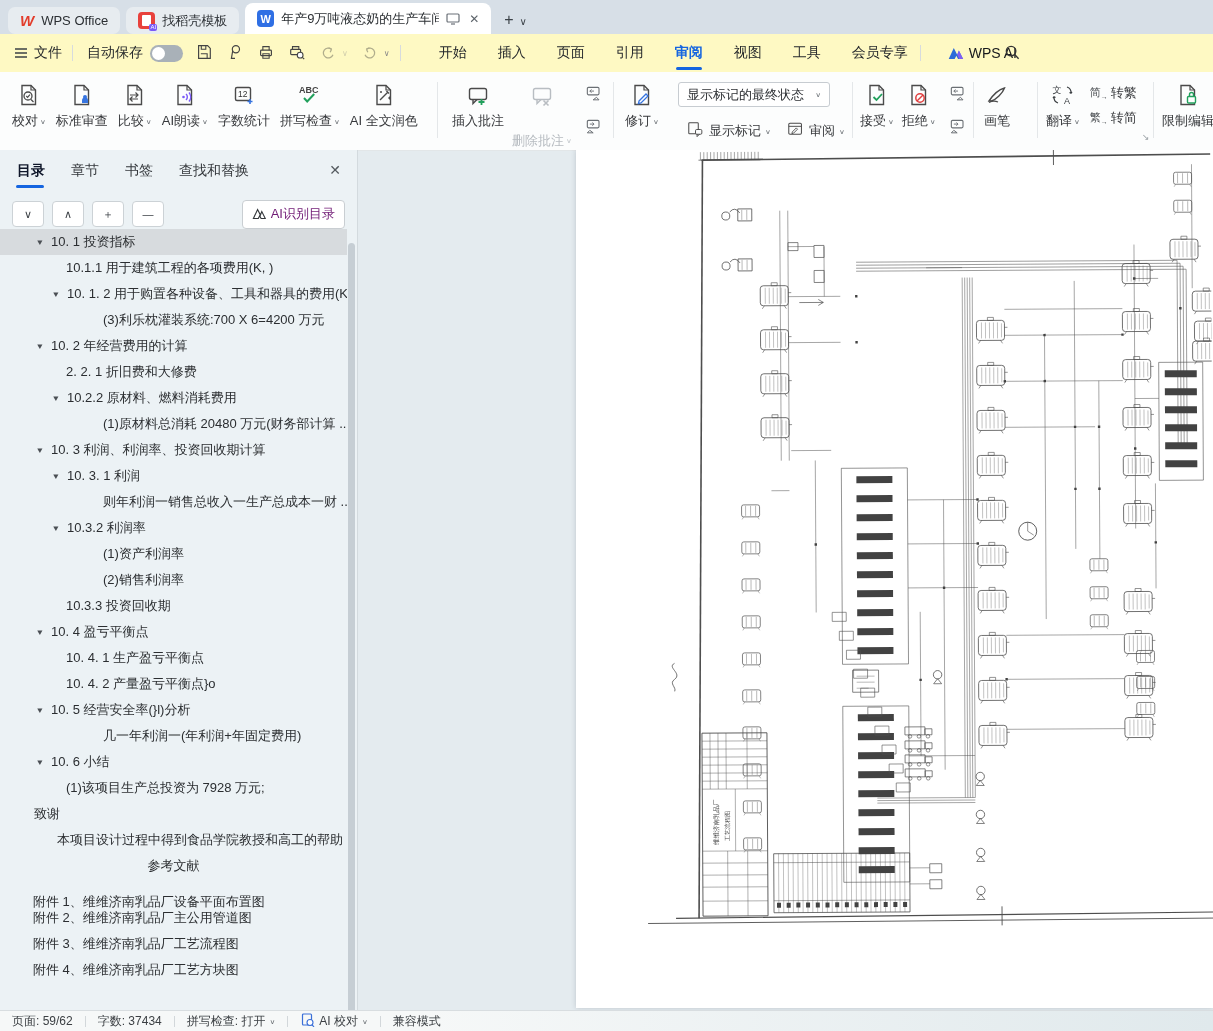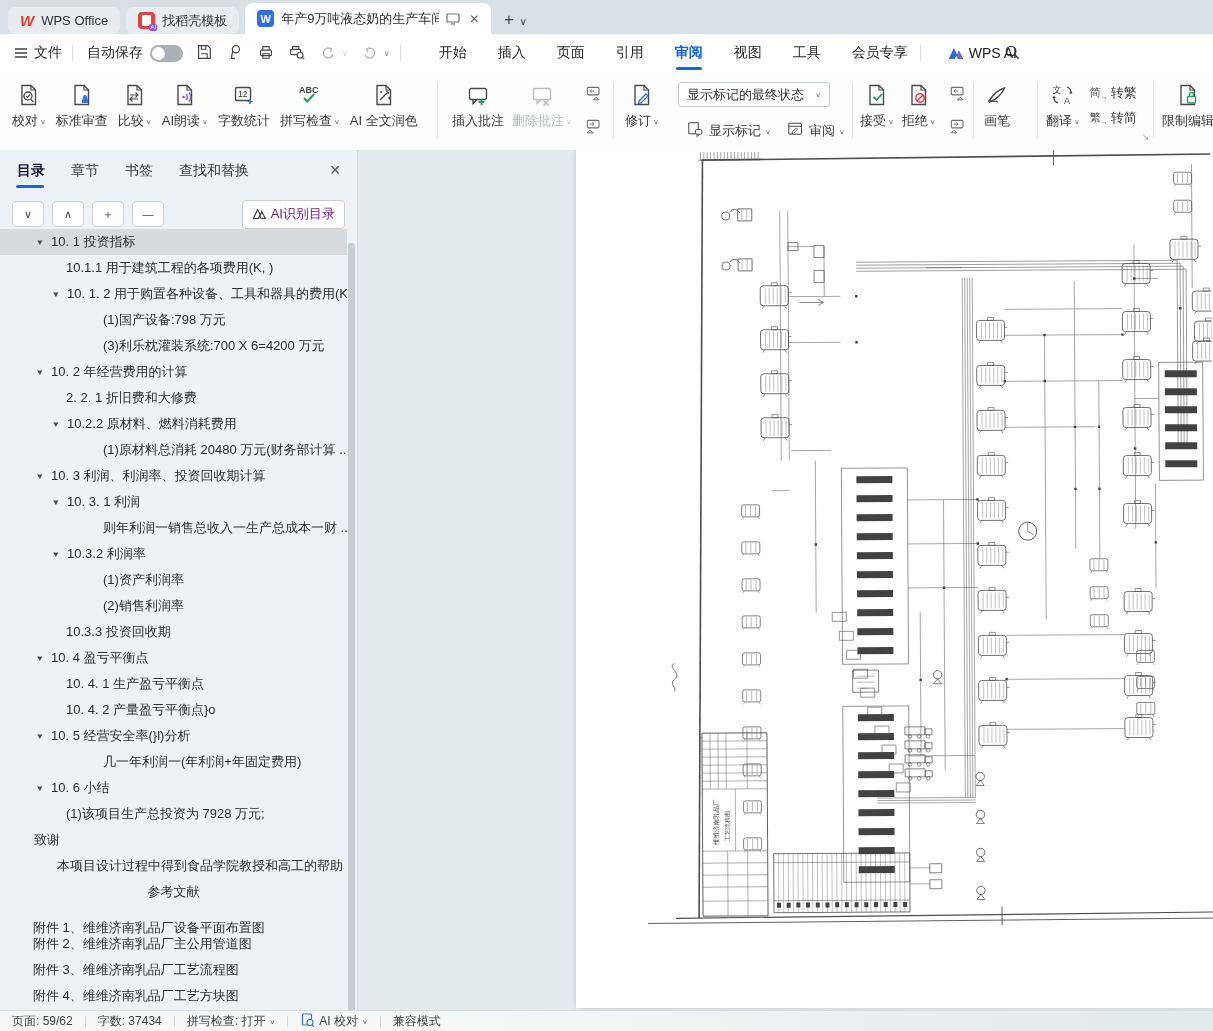--- a/index.html
+++ b/index.html
@@ -17,21 +17,21 @@
   .docericon{width:17px;height:17px;border-radius:4px;background:#e8413c;position:relative;flex:0 0 auto;}
   .docericon:before{content:"";position:absolute;left:4px;top:3px;width:9px;height:11px;background:#fff;border-radius:1px;}
   .docericon:after{content:"AI";position:absolute;right:-2px;bottom:-2px;background:#7a5af8;color:#fff;font-size:6px;line-height:7px;padding:0 1px;border-radius:2px;}
   .wdoc{width:17px;height:17px;border-radius:4px;background:#2f6fe4;color:#fff;font-size:11px;font-weight:bold;display:flex;align-items:center;justify-content:center;flex:0 0 auto;}
   .ticon{color:#6b7178;display:inline-flex;}
   .tclose{color:#5c636a;font-size:12px;margin-left:2px;}
   .tabplus{font-size:16px;color:#3c4248;margin:0 6px 5px 10px;}
   .tabcaret{font-size:10px;color:#3c4248;margin-bottom:7px;}
 
   
-  .menubar{position:absolute;left:0;top:34px;width:100%;height:38px;background:#ffffff;display:flex;align-items:center;font-size:14px;color:#26292c;}
+  .menubar{position:absolute;left:0;top:34px;width:100%;height:38px;background:#fef9c3;display:flex;align-items:center;font-size:14px;color:#26292c;}
   .mb-file{display:flex;align-items:center;gap:6px;margin-left:14px;}
   .mb-sep{width:1px;height:16px;background:#d7dbde;margin:0 10px;}
   .mb-autosave{display:flex;align-items:center;gap:7px;margin-left:4px;}
   .switch{width:33px;height:17px;border-radius:9px;background:#a9b1b8;position:relative;}
   .switch:before{content:"";position:absolute;left:2px;top:2px;width:13px;height:13px;border-radius:50%;background:#fff;}
   .qicons{display:flex;align-items:center;gap:13px;margin-left:12px;color:#444;}
   .qicons .dis{opacity:.38;}
   .minicaret{font-size:8px;color:#888;margin-left:-8px;}
   .mb-items{display:flex;align-items:flex-start;gap:27px;margin-left:26px;}
   .mitem{position:relative;padding:8px 2px;}
@@ -40,21 +40,21 @@
   .wpsai{display:flex;align-items:center;gap:5px;margin-left:16px;font-size:14px;color:#17191c;}
   .mb-search{position:absolute;right:192px;top:10px;}
 
   
   .ribbon{position:absolute;left:0;top:72px;width:100%;height:78px;background:#fcfdfd;border-bottom:1px solid #e2e6e8;overflow:hidden;}
   .rgroup{position:absolute;top:0;height:78px;display:flex;align-items:flex-start;}
   .rsep{position:absolute;top:10px;width:1px;height:56px;background:#e4e7e9;}
   .rbtn{display:flex;flex-direction:column;align-items:center;gap:3px;padding-top:9px;}
   .rbtn .ric{height:28px;display:flex;align-items:center;}
   .rlabel{font-size:13px;color:#37393c;white-space:nowrap;display:flex;align-items:center;gap:2px;}
-  .rbtn.disabled .rlabel{color:#b6bbc0;}
+  .rbtn.disabled .rlabel{color:#b6bbc0;margin-top:20px;}
   .caret{font-size:8px;color:#6f7479;transform:scaleY(.8);}
   .disabled .caret{color:#c2c7cb;}
   .rminis{display:flex;flex-direction:column;gap:9px;padding-top:12px;margin-left:4px;}
   .combob{position:absolute;width:152px;height:25px;background:#fff;border:1px solid #c7ccd1;border-radius:3px;display:flex;align-items:center;font-size:13px;color:#2c2f33;padding:0 8px;box-sizing:border-box;}
   .combob .caret{margin-left:auto;}
   .inlinebtn{display:flex;align-items:center;gap:4px;font-size:13px;color:#37393c;white-space:nowrap;}
   .stackbtn{display:flex;align-items:center;gap:3px;font-size:13px;color:#37393c;white-space:nowrap;}
   .stackglyph{font-size:11px;color:#4a4e52;}
   .cornerexp{position:absolute;font-size:9px;color:#9aa0a5;}
 
@@ -481,23 +481,20 @@
           <div class="trow hl">
             <span class="arr" style="left: 36px;">▼</span>
             <span class="ttext" style="left: 51px;">10. 1 投资指标</span>
           </div>
           <div class="trow">
             <span class="ttext" style="left: 66px;">10.1.1 用于建筑工程的各项费用(K, )</span>
           </div>
           <div class="trow">
             <span class="arr" style="left: 52px;">▼</span>
             <span class="ttext" style="left: 67px;">10. 1. 2 用于购置各种设备、工具和器具的费用(K ...</span>
-          </div>
-          <div class="trow">
-            <span class="ttext" style="left: 103px;">(1)国产设备:798 万元</span>
           </div>
           <div class="trow">
             <span class="ttext" style="left: 103px;">(3)利乐枕灌装系统:700 X 6=4200 万元</span>
           </div>
           <div class="trow">
             <span class="arr" style="left: 36px;">▼</span>
             <span class="ttext" style="left: 51px;">10. 2 年经营费用的计算</span>
           </div>
           <div class="trow">
             <span class="ttext" style="left: 66px;">2. 2. 1 折旧费和大修费</span>

